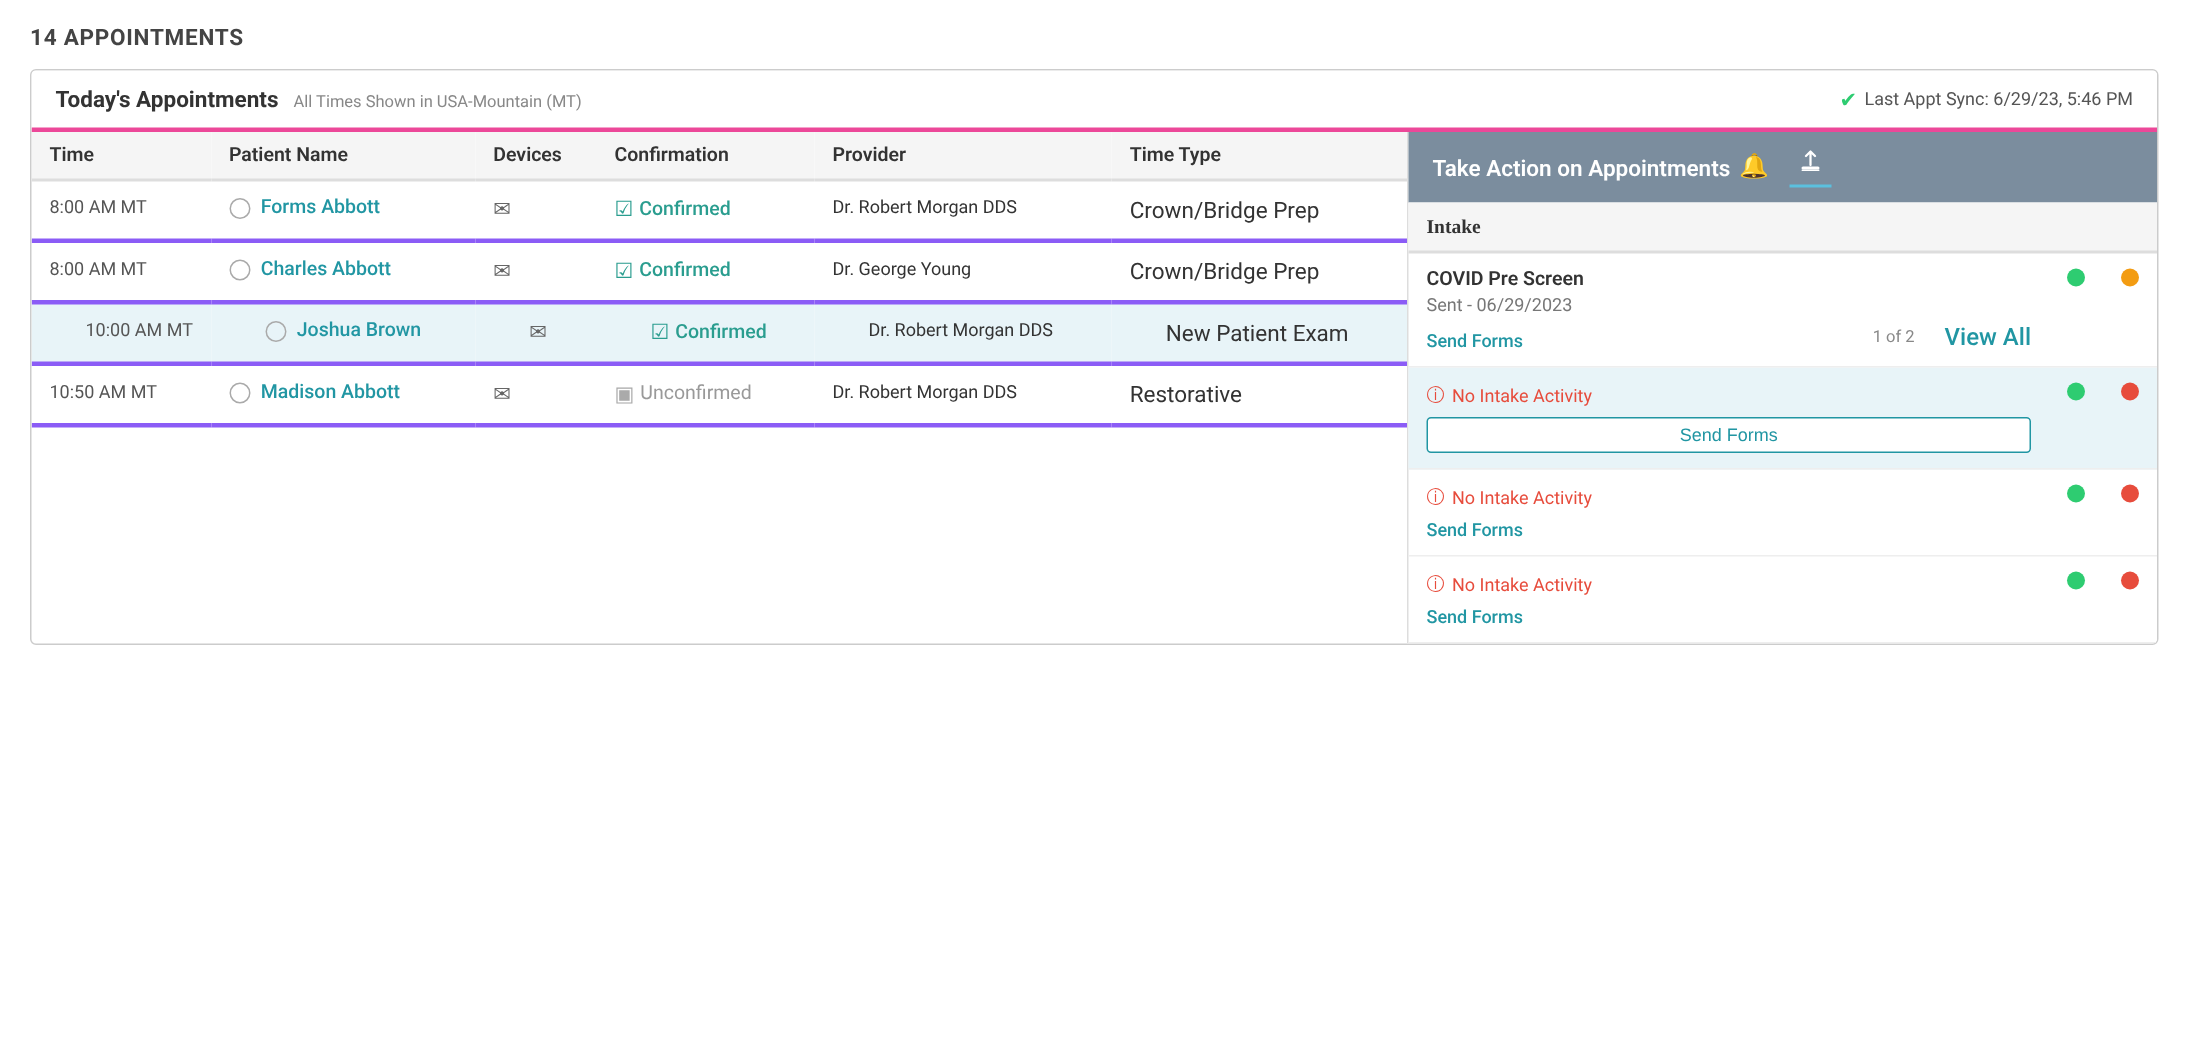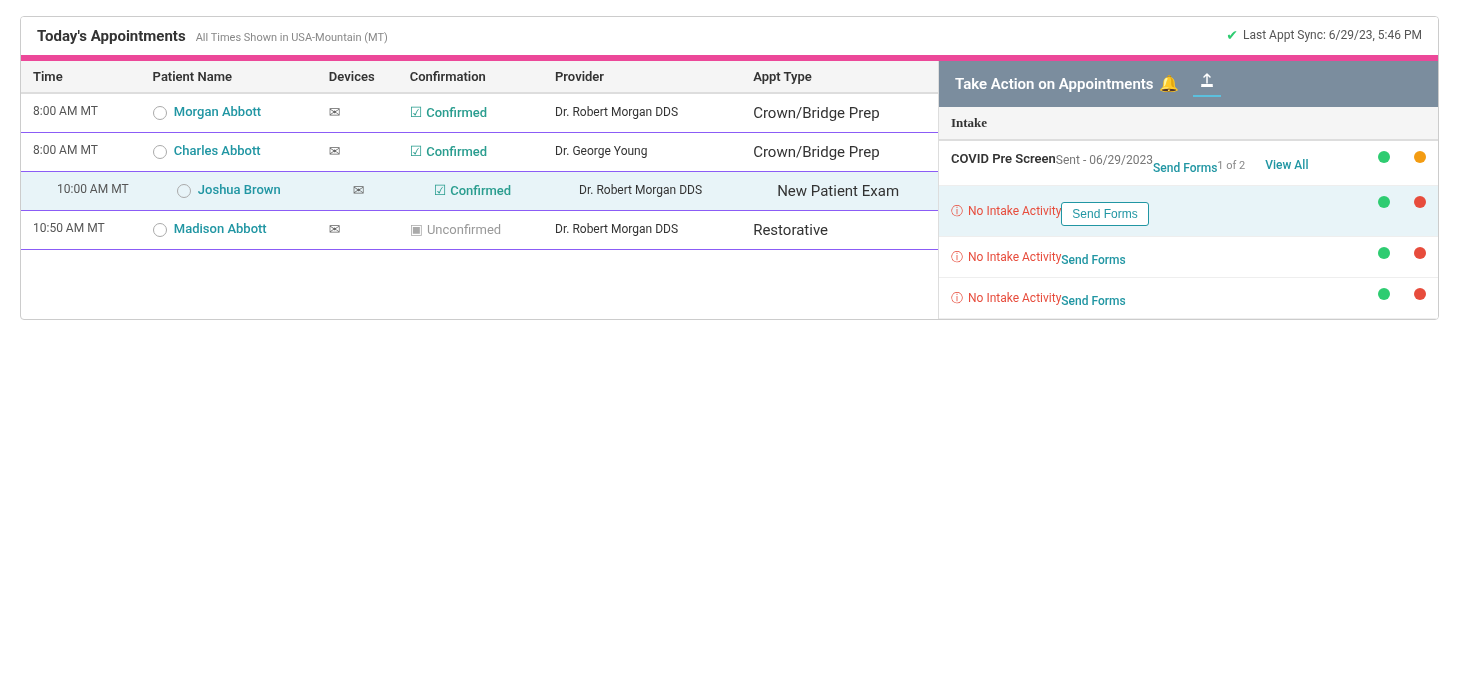--- a/index.html
+++ b/index.html
@@ -23,25 +23,25 @@
     .main-card {
       border: 1px solid #ccc;
       border-radius: 4px;
       overflow: hidden;
       display: flex;
       flex-direction: column;
       max-width: 1420px;
     }
     .card-header {
       display: flex;
-      align-items: flex-start;
+      align-items: center;
       justify-content: space-between;
       padding: 10px 16px;
       background: #fff;
-      border-bottom: 6px solid #ec4899;
+      border-bottom: 3px solid #ec4899;
     }
     .card-header-left {
       display: flex;
       align-items: baseline;
       gap: 10px;
     }
     .card-header-title {
       font-size: 15px;
       font-weight: 700;
       color: #333;
@@ -110,21 +110,21 @@
       border-bottom: 2px solid #ddd;
       padding: 8px 12px;
       text-align: left;
       font-weight: 600;
       font-size: 13px;
       color: #333;
       white-space: nowrap;
     }
     td {
       padding: 10px 12px;
-      border-bottom: 1px solid #8b5cf6;
+      border-bottom: 3px solid #8b5cf6;
       vertical-align: top;
     }
     .row-highlighted td {
       background: #e8f4f8;
       padding-left: 36px;
     }
     .time-cell {
       font-size: 12px;
       color: #555;
       white-space: nowrap;
@@ -212,21 +212,21 @@
       padding: 4px 10px;
       border-radius: 3px;
       cursor: pointer;
       font-size: 12px;
       font-weight: 500;
       margin-top: 6px;
       display: inline-block;
     }
     .view-all-link {
       color: #2196a3;
-      font-size: 12px;
+      font-size: 16px;
       cursor: pointer;
       font-weight: 500;
     }
     .intake-meta {
       display: flex;
       justify-content: space-between;
       align-items: center;
       margin-top: 4px;
     }
     .no-intake {
@@ -253,27 +253,28 @@
       vertical-align: middle;
       padding: 8px 8px;
     }
     .page-note {
       font-size: 11px;
       color: #888;
       margin-right: 8px;
     }
     .intake-row-content {
       display: flex;
-      flex-direction: row;
+      flex-direction: column;
     }
   </style>
 </head>
 <body>
 
 <div class="page-wrapper">
+  <div class="page-title">14 APPOINTMENTS</div>
 
   <div class="main-card">
 
     <div class="card-header">
       <div class="card-header-left">
         <span class="card-header-title">Today's Appointments</span>
         <span class="card-header-subtitle">All Times Shown in USA-Mountain (MT)</span>
       </div>
       <div class="card-header-sync">
         <span class="sync-icon">✔</span>
@@ -285,29 +286,29 @@
 
       <div class="left-table">
         <table>
           <thead>
             <tr>
               <th>Time</th>
               <th>Patient Name</th>
               <th>Devices</th>
               <th>Confirmation</th>
               <th>Provider</th>
-              <th>Appt Type</th>
+              <th>Time Type</th>
             </tr>
           </thead>
           <tbody id="appointments-tbody">
           <tr>
                 <td class="time-cell"><span>8:00 AM MT</span></td>
                 <td>
     <span class="circle-icon"></span>
-    <a class="patient-name">Morgan Abbott</a>
+    <a class="patient-name">Forms Abbott</a>
   </td>
                 <td><span class="device-icon">✉</span></td>
                 <td>
                   <span class="confirmed-badge">
                     <span class="confirmed-icon">☑</span>
                     <span>Confirmed</span>
                   </span>
                 </td>
                 <td><span class="provider-text">Dr. Robert Morgan DDS</span></td>
                 <td><span class="appt-type-text">Crown/Bridge Prep</span></td>

